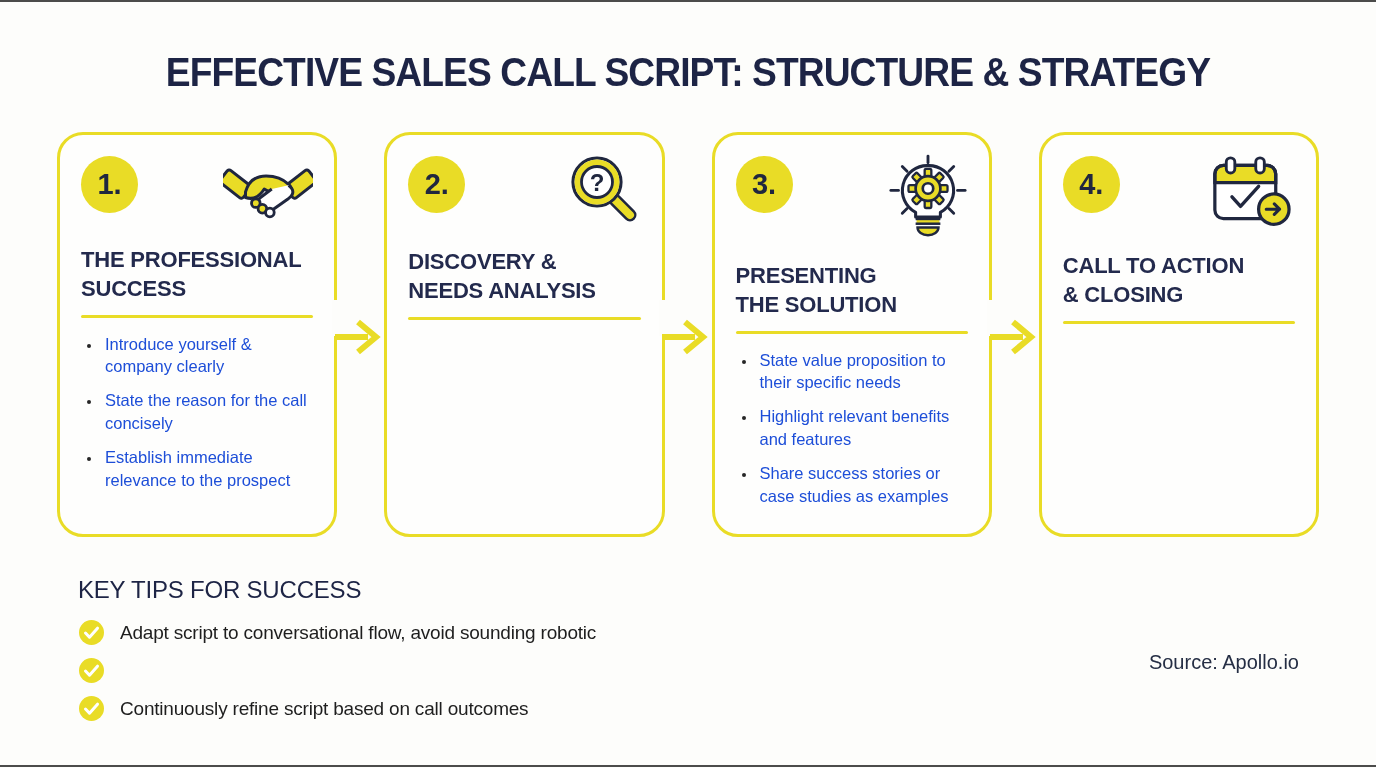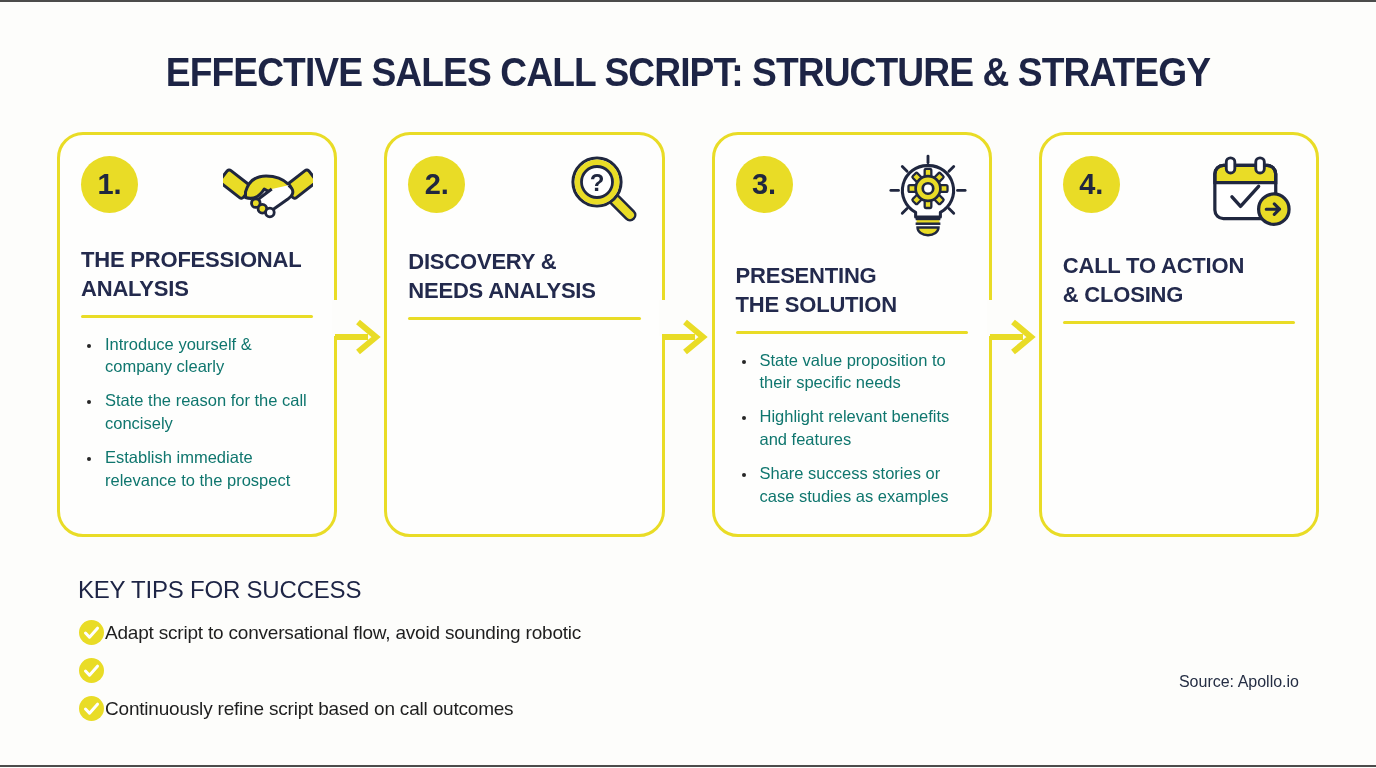--- a/index.html
+++ b/index.html
@@ -69,21 +69,21 @@
     margin: 12px 0 15px 0;
     border-radius: 2px;
   }
   .card ul {
     list-style: disc outside;
     padding-left: 21px;
   }
   .card li {
     font-size: 16.5px;
     line-height: 1.36;
-    color: #0f766e;
+    color: #1d4ed8;
     margin-bottom: 12px;
     padding-left: 3px;
   }
   .card li::marker { color: #262626; font-size: 14px; }
 
   .flow-arrow { position: absolute; top: 300px; width: 58px; height: 64px; z-index: 3; }
   .arrow-1 { left: 332px; }
   .arrow-2 { left: 659px; }
   .arrow-3 { left: 987px; }
 
@@ -94,32 +94,33 @@
   .tips-heading {
     font-size: 24px;
     font-weight: 400;
     color: #1d2445;
     letter-spacing: -0.2px;
     margin-bottom: 15px;
   }
   .tip-row {
     display: flex;
     align-items: center;
+    gap: 15px;
     margin-bottom: 11px;
   }
   .tip-row .tip-text {
     font-size: 19px;
     color: #1e1e1e;
     letter-spacing: -0.2px;
   }
 
   .source {
     position: absolute;
-    top: 673px; right: 77px;
-    font-size: 16px;
+    top: 651px; right: 77px;
+    font-size: 20px;
     color: #252e44;
   }
 </style>
 </head>
 <body>
 
 <div class="edge-line edge-top"></div>
 <div class="edge-line edge-bottom"></div>
 
 <h1 class="main-title">EFFECTIVE SALES CALL SCRIPT: STRUCTURE &amp; STRATEGY</h1>
@@ -135,21 +136,21 @@
           <rect x="67" y="23" width="31" height="17" rx="3" transform="rotate(-38 83 31)" fill="#e9dc26" stroke="#20273f" stroke-width="3.2"></rect>
           <path d="M24 40 Q29 23 46 23 Q61 23 70 32 Q77 39 70 44 Q63 48 55 43 L44 37 Q36 50 24 46 Z" fill="#e9dc26" stroke="#20273f" stroke-width="3.2" stroke-linejoin="round"></path>
           <path d="M70 33 Q79 40 70 47 L53 59 Q45 64 39 58 Q33 51 40 46 L52 37" fill="#ffffff" stroke="#20273f" stroke-width="3.2" stroke-linejoin="round"></path>
           <circle cx="35" cy="52" r="4.6" fill="#e9dc26" stroke="#20273f" stroke-width="3"></circle>
           <circle cx="42" cy="58" r="4.6" fill="#e9dc26" stroke="#20273f" stroke-width="3"></circle>
           <circle cx="50" cy="62" r="4.6" fill="#ffffff" stroke="#20273f" stroke-width="3"></circle>
         </svg>
       </span>
     </div>
     <div class="card-title">THE PROFESSIONAL
-ANALYSIS</div>
+SUCCESS</div>
     <div class="card-divider"></div>
     <ul>
 
     <li>Introduce yourself &amp; company clearly</li>
         <li>State the reason for the call concisely</li>
         <li>Establish immediate relevance to the prospect</li>
       </ul>
   </div>
 
   <div class="card">

